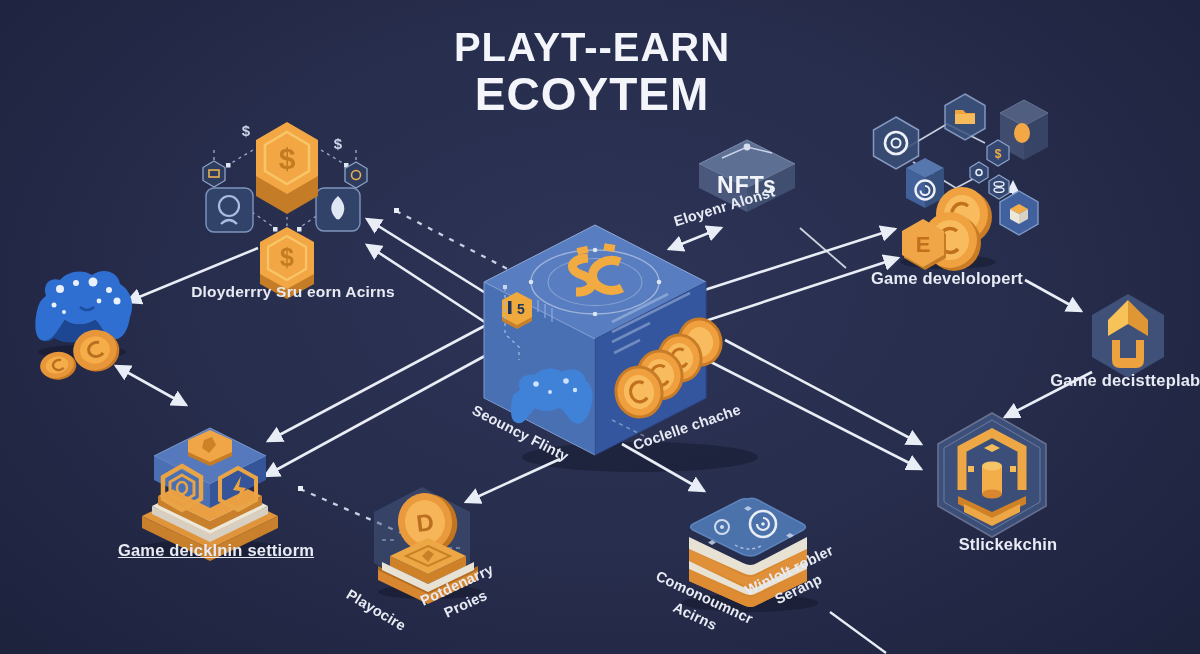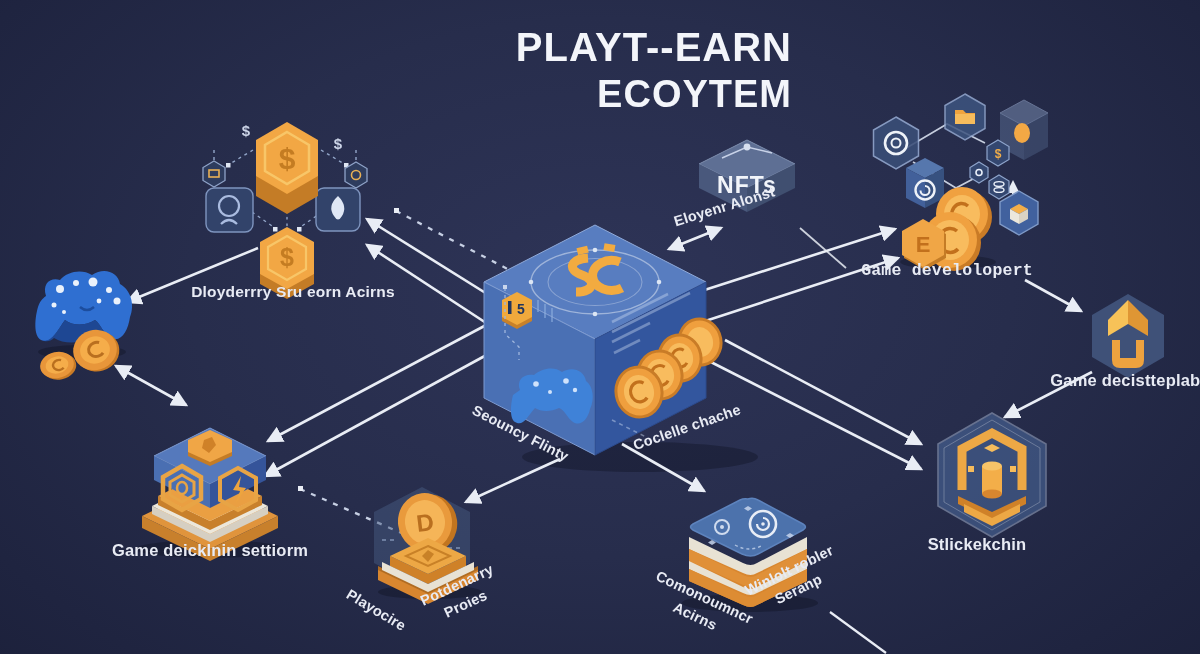--- a/index.html
+++ b/index.html
@@ -1,22 +1,22 @@
 <!DOCTYPE html>
 <html><head>
 <meta charset="utf-8">
 <style>
   html,body{margin:0;padding:0;background:#14182b;}
   .stage{position:relative;width:1200px;height:654px;overflow:hidden;
     background:radial-gradient(ellipse 980px 640px at 50% 44%, #2e3457 0%, #272d4c 42%, #1f2440 74%, #191d36 100%);
     font-family:"Liberation Sans",sans-serif;}
   svg{position:absolute;left:0;top:0;}
-  .title{position:absolute;left:392px;top:24px;width:400px;text-align:right;color:#f3f5fa;font-weight:bold;line-height:47px;letter-spacing:1px;}
+  .title{position:absolute;left:392px;top:24px;width:400px;text-align:center;color:#f3f5fa;font-weight:bold;line-height:47px;letter-spacing:1px;}
   .title .t1{font-size:40px;display:block;}
-  .title .t2{font-size:38px;display:block;}
+  .title .t2{font-size:46px;display:block;}
   .lbl{position:absolute;color:#e8ebf4;font-size:15.5px;font-weight:600;letter-spacing:.2px;text-align:center;white-space:nowrap;}
   .lbl .ln{display:block;line-height:21px;}
   .rot{transform-origin:left top;font-size:14.5px;}
   .big{font-size:16.5px;}
 </style>
 </head>
 <body>
 
 <div class="stage">
 
@@ -427,40 +427,40 @@
   </g>
 </svg>
 
 <div class="title">
   <span class="t1">PLAYT--EARN</span>
   <span class="t2">ECOYTEM</span>
 </div>
 
 <div class="lbl" style="left:180px;top:283px;width:226px;">Dloyderrry Sru eorn Acirns</div>
 
-<div class="lbl big" style="left:110px;top:541px;width:200px;">Game deicklnin settiorm</div>
+<div class="lbl big" style="left:116px;top:541px;width:200px;text-decoration:underline;">Game deicklnin settiorm</div>
 
 <div class="lbl rot" style="left:352px;top:586px;transform:rotate(31deg);">Playocire</div>
 
 <div class="lbl rot" style="left:409px;top:596px;width:96px;transform:rotate(-25deg);">
   <span class="ln">Potdenarry</span>
   <span class="ln">Proies</span>
 </div>
 
 <div class="lbl rot" style="left:477px;top:402px;transform:rotate(27deg);">Seouncy Flinty</div>
 
 <div class="lbl rot" style="left:631px;top:438px;transform:rotate(-19deg);">Coclelle chache</div>
 
 <div class="lbl rot" style="left:672px;top:214px;transform:rotate(-17deg);">Eloyenr Alonst</div>
 
-<div class="lbl big" style="left:852px;top:261px;width:190px;font-family:Liberation Mono, monospace;">Game develolopert</div>
+<div class="lbl big" style="left:852px;top:269px;width:190px;">Game develolopert</div>
 
 <div class="lbl big" style="left:1035px;top:371px;width:190px;">Game decistteplabe</div>
 
-<div class="lbl big" style="left:887px;top:534px;width:180px;">
+<div class="lbl big" style="left:918px;top:534px;width:180px;">
   <span class="ln">Stlickekchin</span>
 </div>
 
 <div class="lbl rot" style="left:661px;top:566px;width:104px;transform:rotate(25deg);">
   <span class="ln">Comonoumncr</span>
   <span class="ln">Acirns</span>
 </div>
 
 <div class="lbl rot" style="left:738px;top:584px;width:104px;transform:rotate(-26deg);">
   <span class="ln">Winlolt robler</span>

